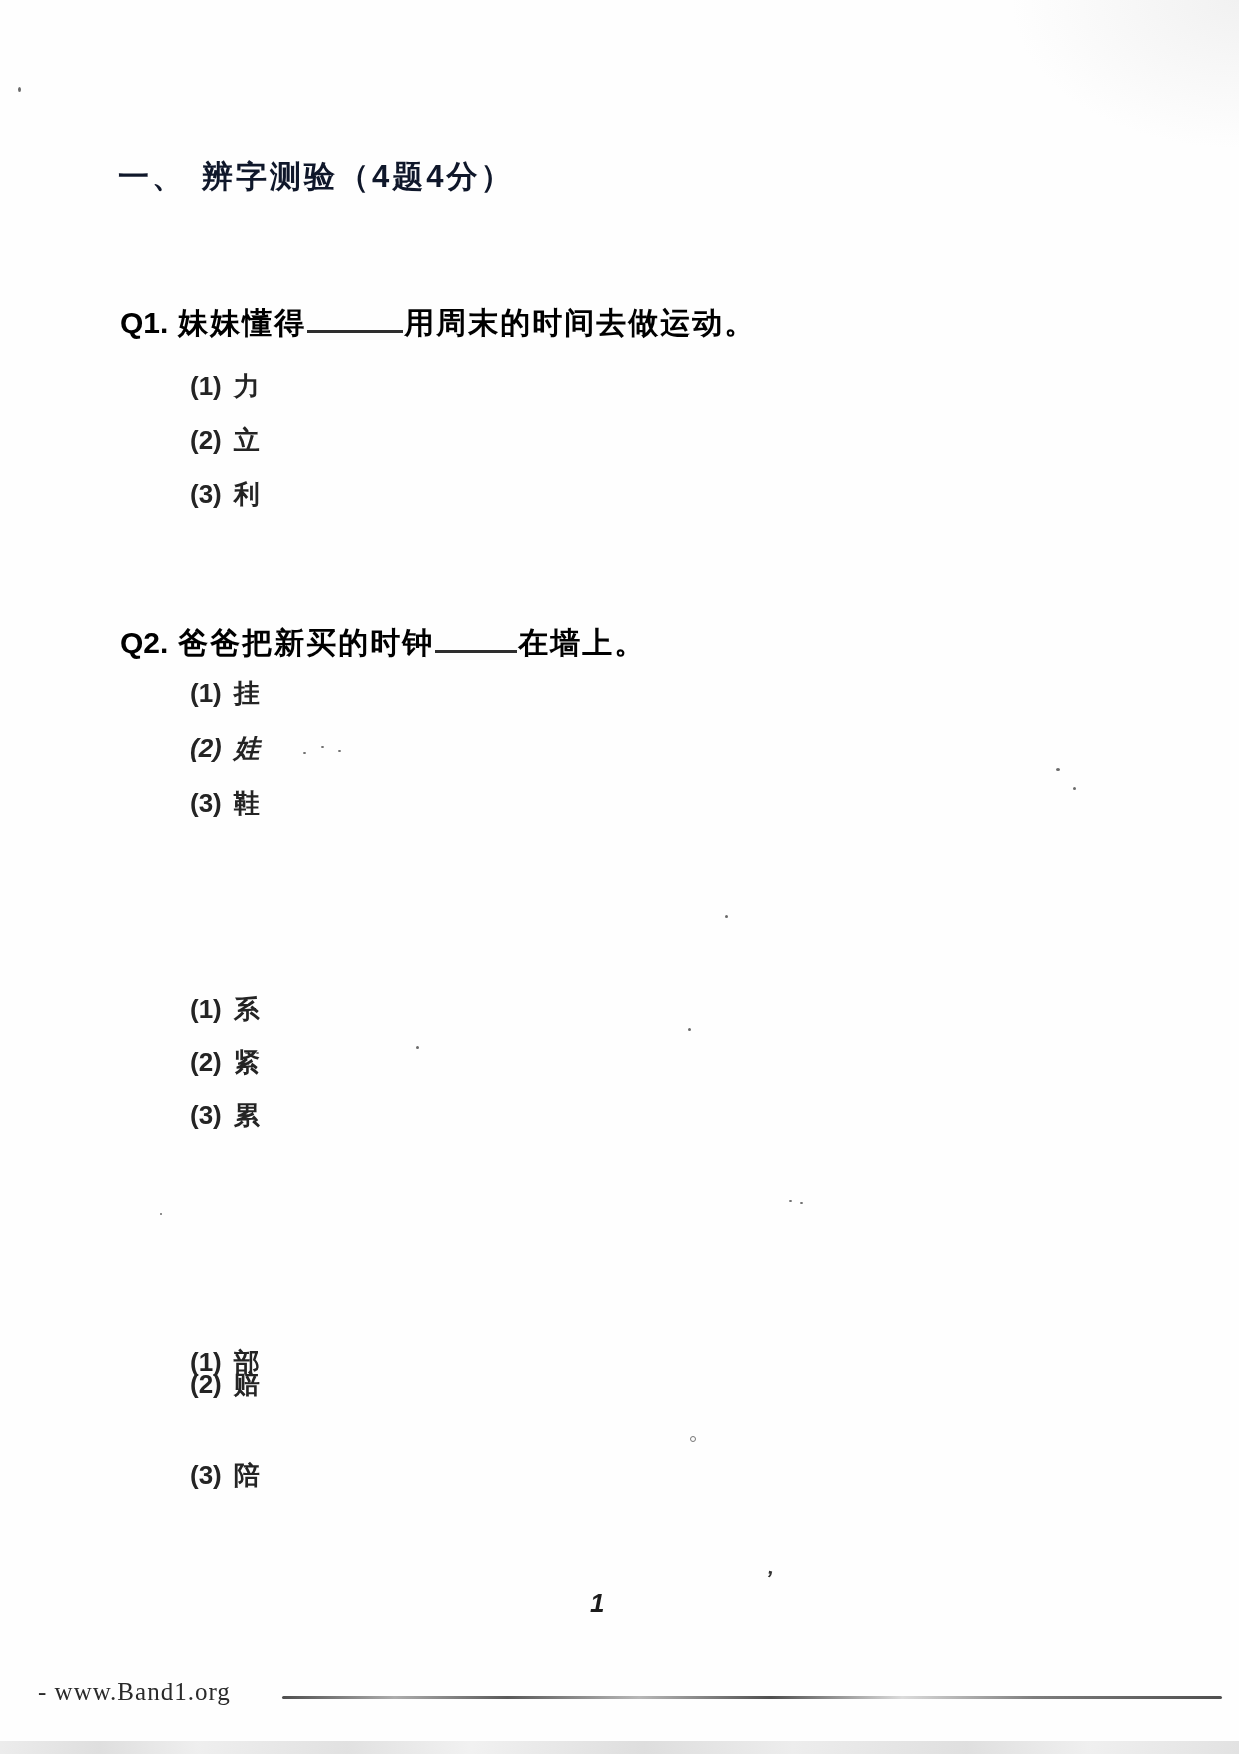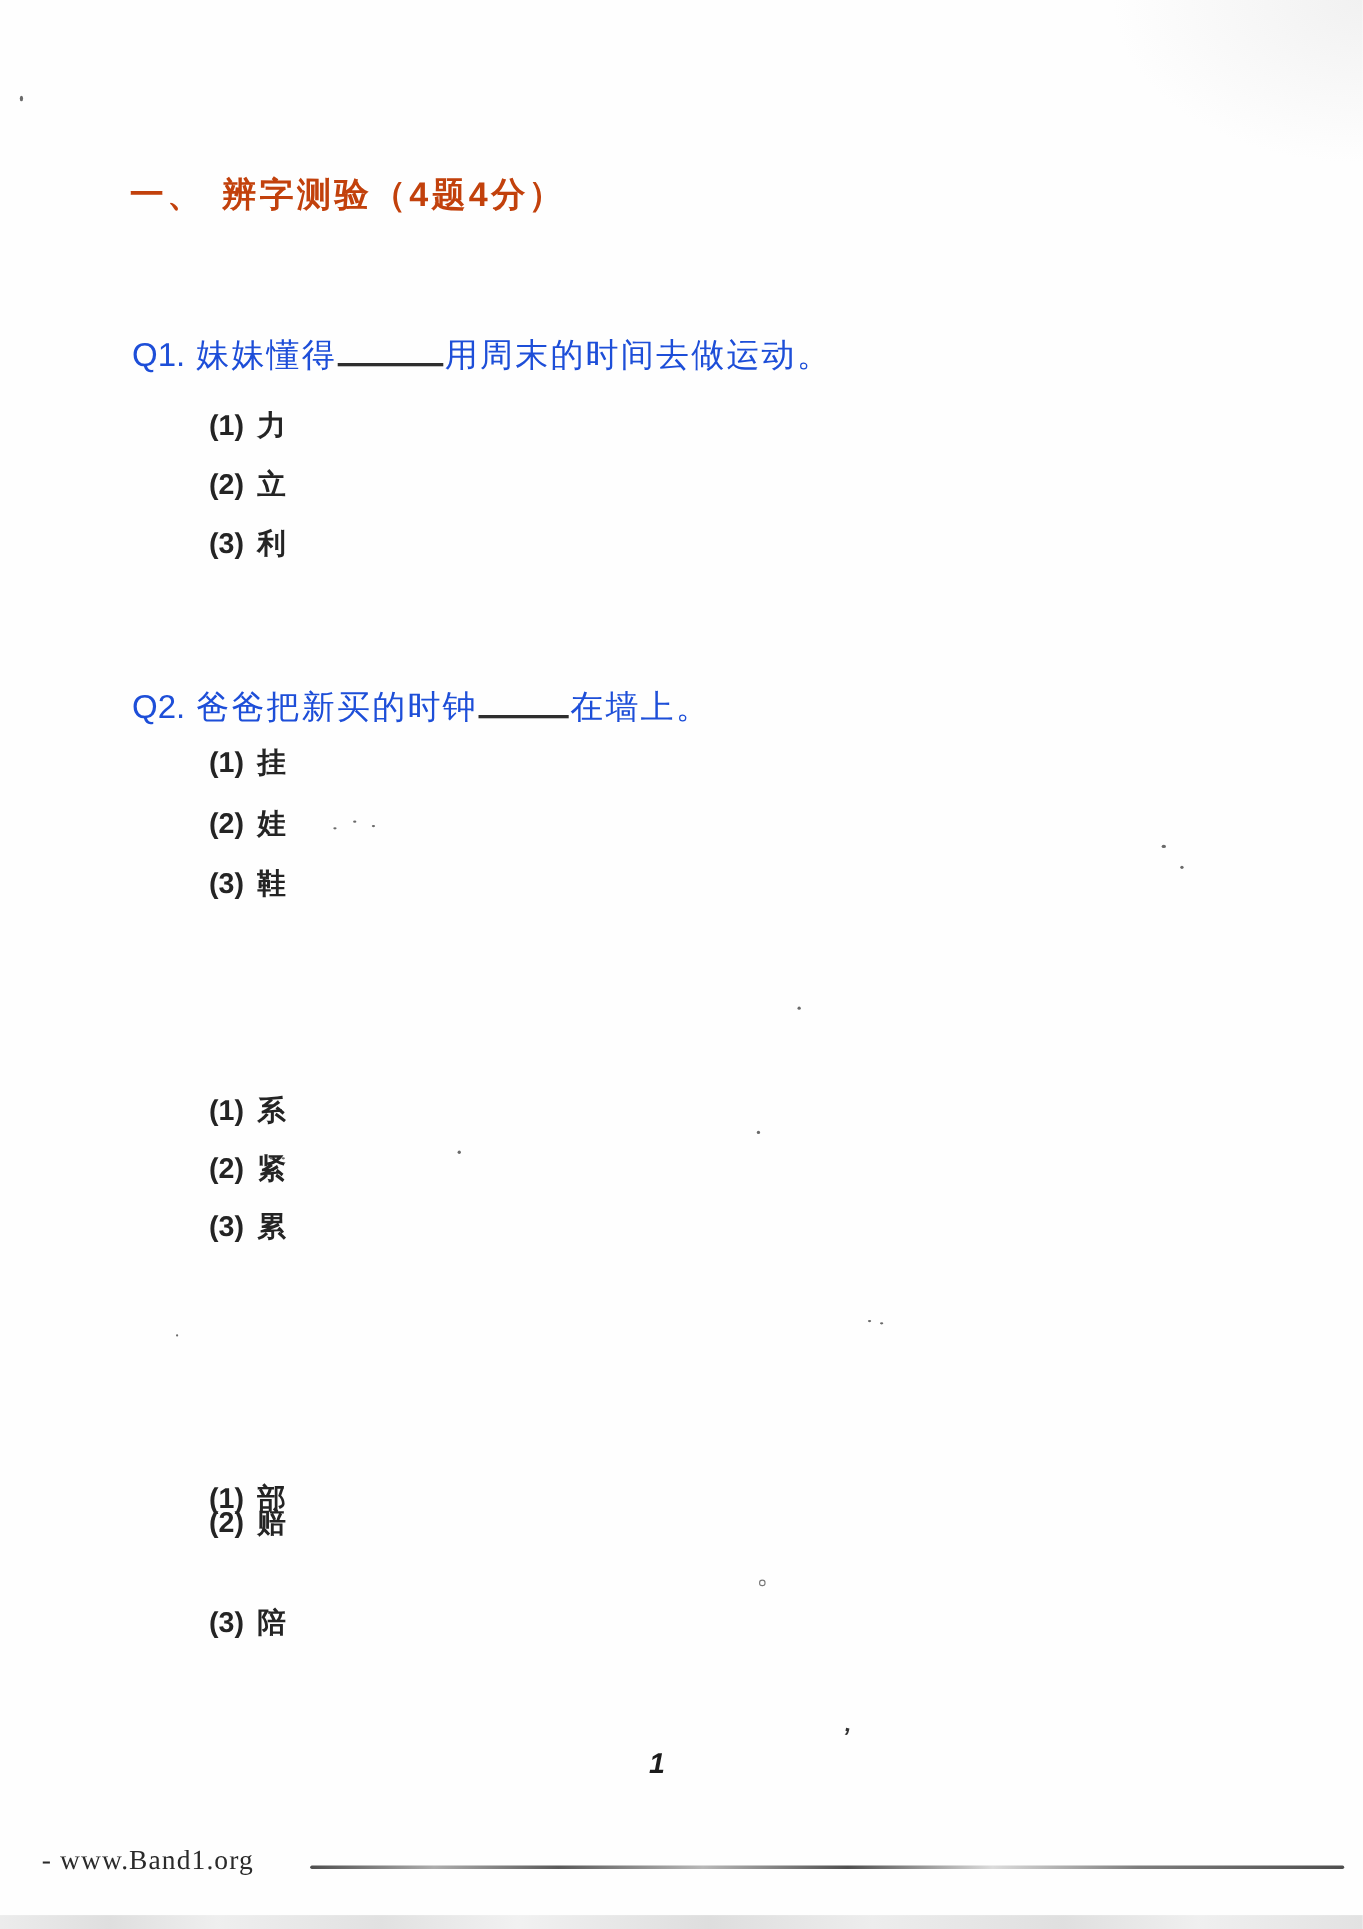--- a/index.html
+++ b/index.html
@@ -17,49 +17,49 @@
     background:radial-gradient(ellipse at top right, #f1f1f1 0%, rgba(241,241,241,0) 70%);
   }
   .bottom-band{
     position:absolute;left:0;bottom:0;width:1239px;height:13px;
     background:linear-gradient(90deg,#e9e9e9 0%,#d9d9d9 8%,#ececec 16%,#dcdcdc 28%,#efefef 38%,#d8d8d8 52%,#eaeaea 64%,#dadada 78%,#ededed 88%,#dddddd 100%);
     opacity:.85;
   }
   
   .sec-header{
     position:absolute;left:118px;top:156px;
-    font-size:31px;font-weight:bold;letter-spacing:3px;color:#c2410c;
+    font-size:31px;font-weight:bold;letter-spacing:3px;color:#0f172a;
     white-space:nowrap;
   }
   .sec-header .sec-num{margin-right:16px;}
   .sec-instruction{
     position:absolute;left:170px;top:210px;
     font-size:30px;font-weight:bold;letter-spacing:5px;color:#222;
     white-space:nowrap;
   }
   .qline{
     position:absolute;left:120px;
-    font-size:30px;font-weight:normal;letter-spacing:2px;color:#1d4ed8;
+    font-size:30px;font-weight:bold;letter-spacing:2px;color:#000000;
     white-space:nowrap;
   }
   .qline .qlabel{margin-right:10px;letter-spacing:0;}
   .blank{
     display:inline-block;height:1em;
     border-bottom:3px solid #2e2e2e;
     margin:0 1px;
   }
   .opt{
     position:absolute;left:190px;
     font-size:26px;font-weight:bold;color:#242424;
     white-space:nowrap;letter-spacing:1px;
   }
   .opt .optnum{margin-right:12px;letter-spacing:0;}
   
   .q1-stem{top:300px;}   .q1-o1{top:369px;} .q1-o2{top:423px;} .q1-o3{top:477px;}
-  .q2-stem{top:620px;}   .q2-o1{top:676px;} .q2-o2{top:731px;} .q2-o3{top:786px;}
+  .q2-stem{top:620px;}   .q2-o1{top:676px;} .q2-o2{top:731px;font-style:italic;} .q2-o3{top:786px;}
   .q3-stem{top:930px;}   .q3-o1{top:992px;} .q3-o2{top:1045px;}.q3-o3{top:1098px;}
   .q4-stem{top:1248px;left:128px;} .q4-o1{top:1305px;margin-top:40px;} .q4-o2{top:1367px;} .q4-o3{top:1458px;}
   .blank-q1{width:96px;} .blank-q2{width:82px;} .blank-q3{width:88px;} .blank-q4{width:70px;}
   
   .page-num{
     position:absolute;left:590px;top:1588px;
     font-size:26px;font-weight:bold;color:#1c1c1c;font-style:italic;
   }
   .stray-tick{
     position:absolute;left:766px;top:1566px;

